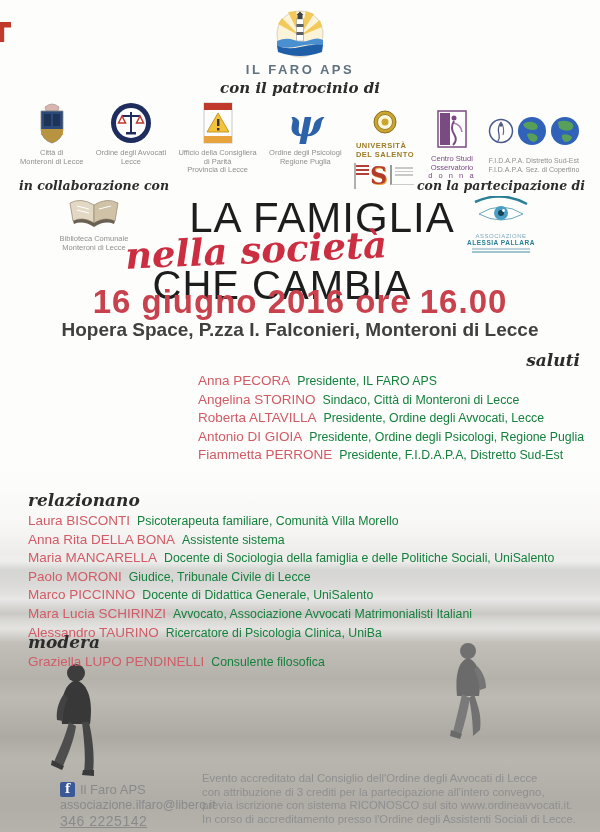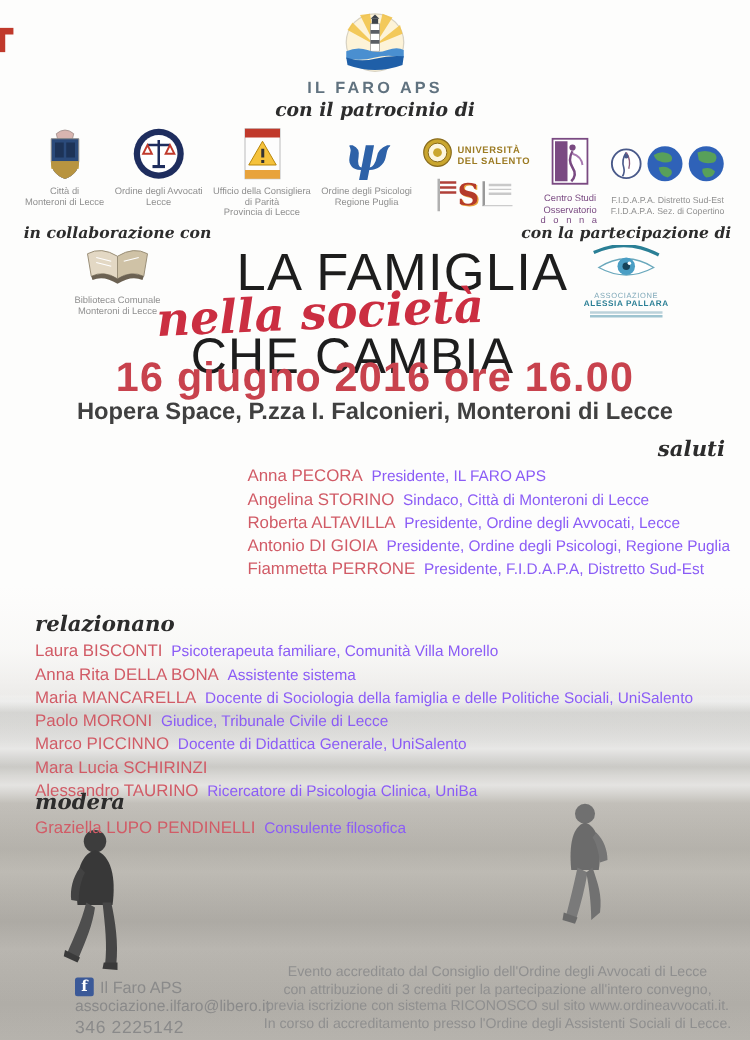--- a/index.html
+++ b/index.html
@@ -23,21 +23,21 @@
     color:#60727f; font-weight:700; z-index:3; }
   .patronage { left:0; right:0; top:79px; text-align:center; font-size:15px; z-index:3; }
 
   
   .logos-row { left:20px; right:20px; top:100px; display:flex; justify-content:space-between; z-index:3; }
   .logo-item { display:flex; flex-direction:column; align-items:center; }
   .logo-art { height:46px; display:flex; align-items:center; justify-content:center; }
   .logo-caption { margin-top:3px; font-size:7.5px; line-height:8.5px; color:#8f8f8f; text-align:center; }
   .psi-glyph { font-size:38px; line-height:40px; color:#2e62a8; font-weight:700; font-style:italic;
     font-family:"DejaVu Serif", serif; }
-  .unisalento-top { display:flex; align-items:center; gap:4px; }
+  .unisalento-top { display:flex; align-items:center; gap:4px;flex-direction:column; }
   .unisalento-label { font-size:7.5px; line-height:8.5px; font-weight:700; color:#9c7b23;
     letter-spacing:.5px; text-align:left; }
   .s-logo { margin-top:4px; width:62px; height:26px; position:relative; border-left:2px solid #b0b0b0; }
   .s-letter { position:absolute; left:14px; top:-2px; font-family:"DejaVu Serif", serif; font-weight:700;
     font-size:24px; color:#b43a2a; text-shadow:1px 1px 0 #e8a23c; }
   .s-lines { position:absolute; left:0; top:2px; width:13px; }
   .s-lines div { height:2px; background:#b04038; margin-bottom:2px; }
   .s-bar { position:absolute; left:34px; top:2px; width:24px; height:20px; border-left:2px solid #999;
     border-bottom:1px solid #ccc; }
   .s-bar div { height:1.5px; background:#c9c9c9; margin:2px 0 0 3px; width:18px; }
@@ -68,21 +68,21 @@
   
   .sec-heading { font-size:17px; z-index:3; }
   .saluti-heading { right:20px; top:350px; }
   .saluti-list { right:16px; top:373px; display:flex; flex-direction:column; align-items:flex-start; z-index:3; }
   .rel-heading { left:28px; top:490px; }
   .rel-list { left:28px; top:513px; display:flex; flex-direction:column; align-items:flex-start; z-index:3; }
   .mod-heading { left:28px; top:632px; }
   .mod-list { left:28px; top:654px; z-index:3; }
   .entry { display:flex; gap:7px; align-items:baseline; height:18.6px; white-space:nowrap; }
   .pname { color:#d15b66; font-size:13.5px; }
-  .prole { color:#8b5cf6; font-size:12.3px; }
+  .prole { color:#15803d; font-size:12.3px; }
 
   
   .photo { left:0; top:468px; width:600px; height:364px; z-index:1;
     background:
       linear-gradient(180deg,
         rgba(255,255,255,0) 0%, rgba(255,255,255,0) 24%,
         rgba(255,255,255,.55) 25.5%, rgba(255,255,255,0) 28%,
         rgba(255,255,255,.6) 36%, rgba(255,255,255,0) 40%,
         rgba(255,255,255,.5) 44%, rgba(255,255,255,0) 48%,
         rgba(92,89,84,.10) 58%, rgba(255,255,255,0) 63%,
@@ -100,22 +100,22 @@
   .child-left { left:48px; top:660px; }
   .child-right { left:446px; top:640px; }
 
   
   .fb-block { left:60px; top:782px; z-index:4; color:#8a8a8a; }
   .fb-row { display:flex; align-items:center; gap:5px; }
   .fb-icon { width:15px; height:15px; background:#3b5998; color:#fff; border-radius:2px;
     font-size:12px; font-weight:700; text-align:center; line-height:15px; font-family:"DejaVu Serif", serif; }
   .fb-name { font-size:13px; }
   .fb-email { font-size:12.5px; margin-top:1px; }
-  .fb-phone { font-size:14px; margin-top:1px; letter-spacing:.5px; }
-  .accreditation { right:6px; top:772px; width:392px; text-align:center; font-size:11.3px;
+  .fb-phone { font-size:14px; margin-top:1px; letter-spacing:.5px;text-decoration:underline; }
+  .accreditation { right:6px; top:772px; width:392px; text-align:left; font-size:11.3px;
     line-height:13.5px; color:#8f8f8f; z-index:4; }
 </style>
 </head>
 <body>
 
 <div class="poster">
 
   <div class="abs corner-mark"></div>
 
   <div class="abs faro-logo">
@@ -385,20 +385,21 @@
     <div class="entry">
       <span class="pname">Paolo MORONI</span>
       <span class="prole">Giudice, Tribunale Civile di Lecce</span>
     </div>
     <div class="entry">
       <span class="pname">Marco PICCINNO</span>
       <span class="prole">Docente di Didattica Generale, UniSalento</span>
     </div>
     <div class="entry">
       <span class="pname">Mara Lucia SCHIRINZI</span>
+      <span class="prole">Avvocato, Associazione Avvocati Matrimonialisti Italiani</span>
     </div>
     <div class="entry">
       <span class="pname">Alessandro TAURINO</span>
       <span class="prole">Ricercatore di Psicologia Clinica, UniBa</span>
     </div>
   </div>
 
   <div class="abs script sec-heading mod-heading">modera</div>
   <div class="abs mod-list">
     <div class="entry">

